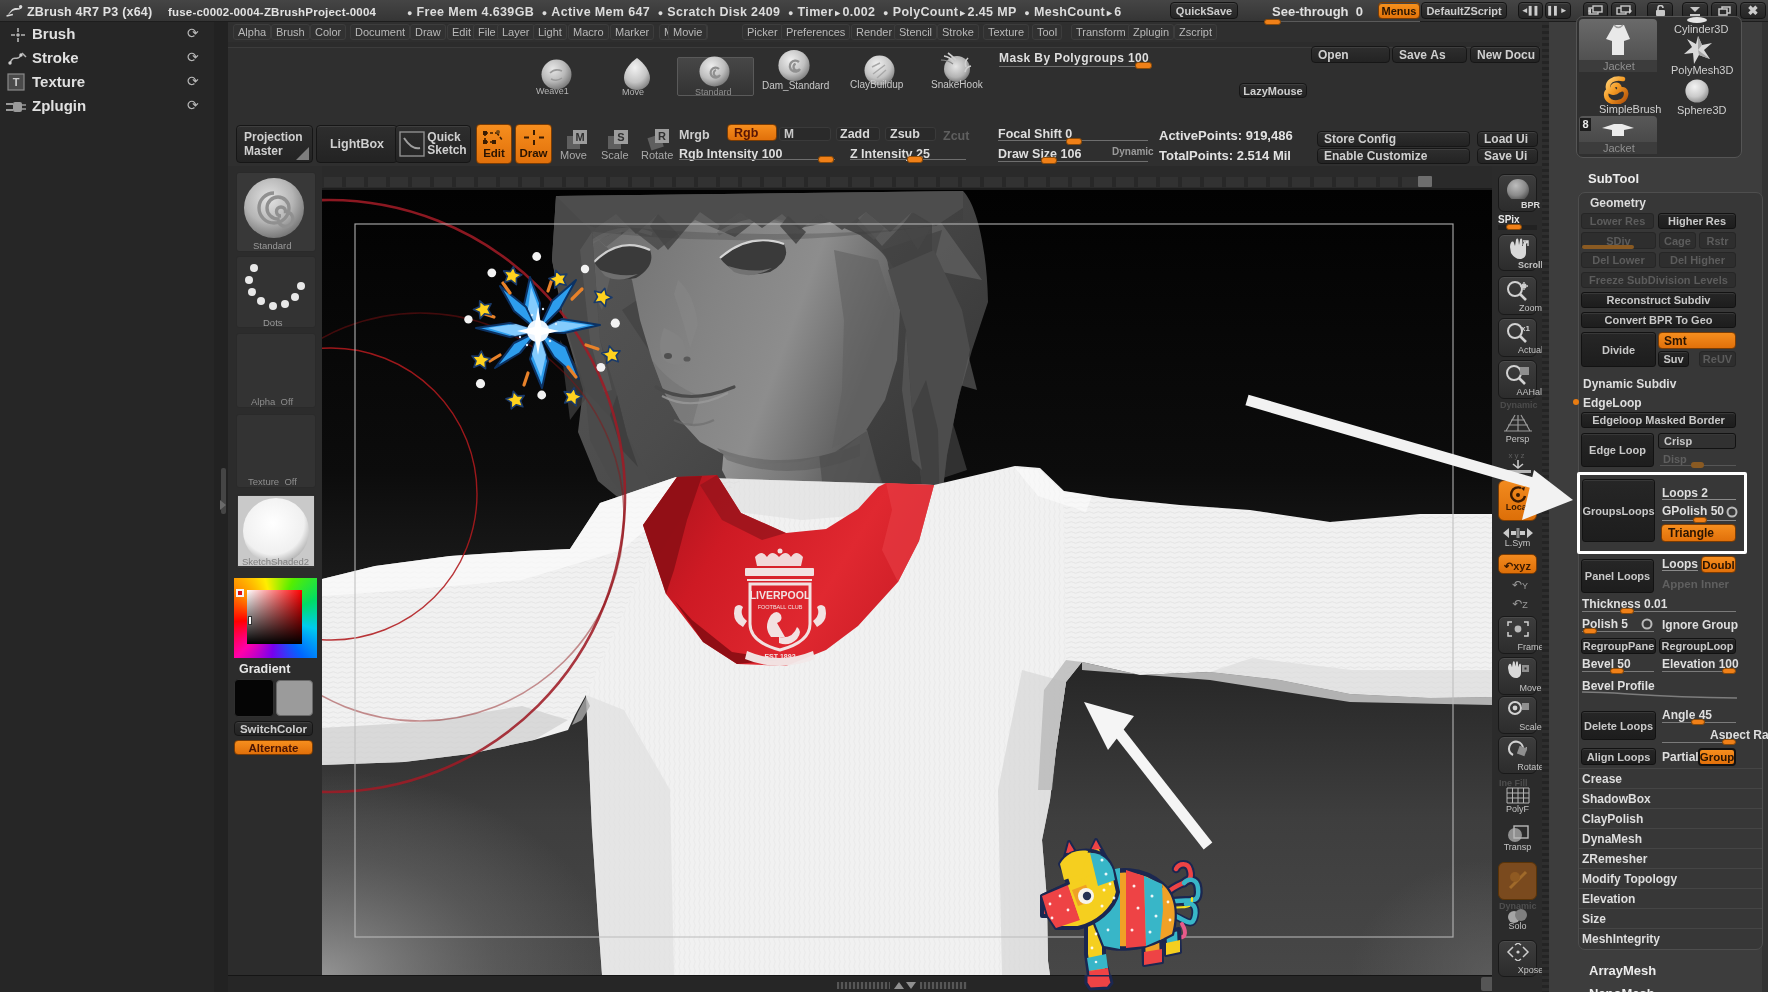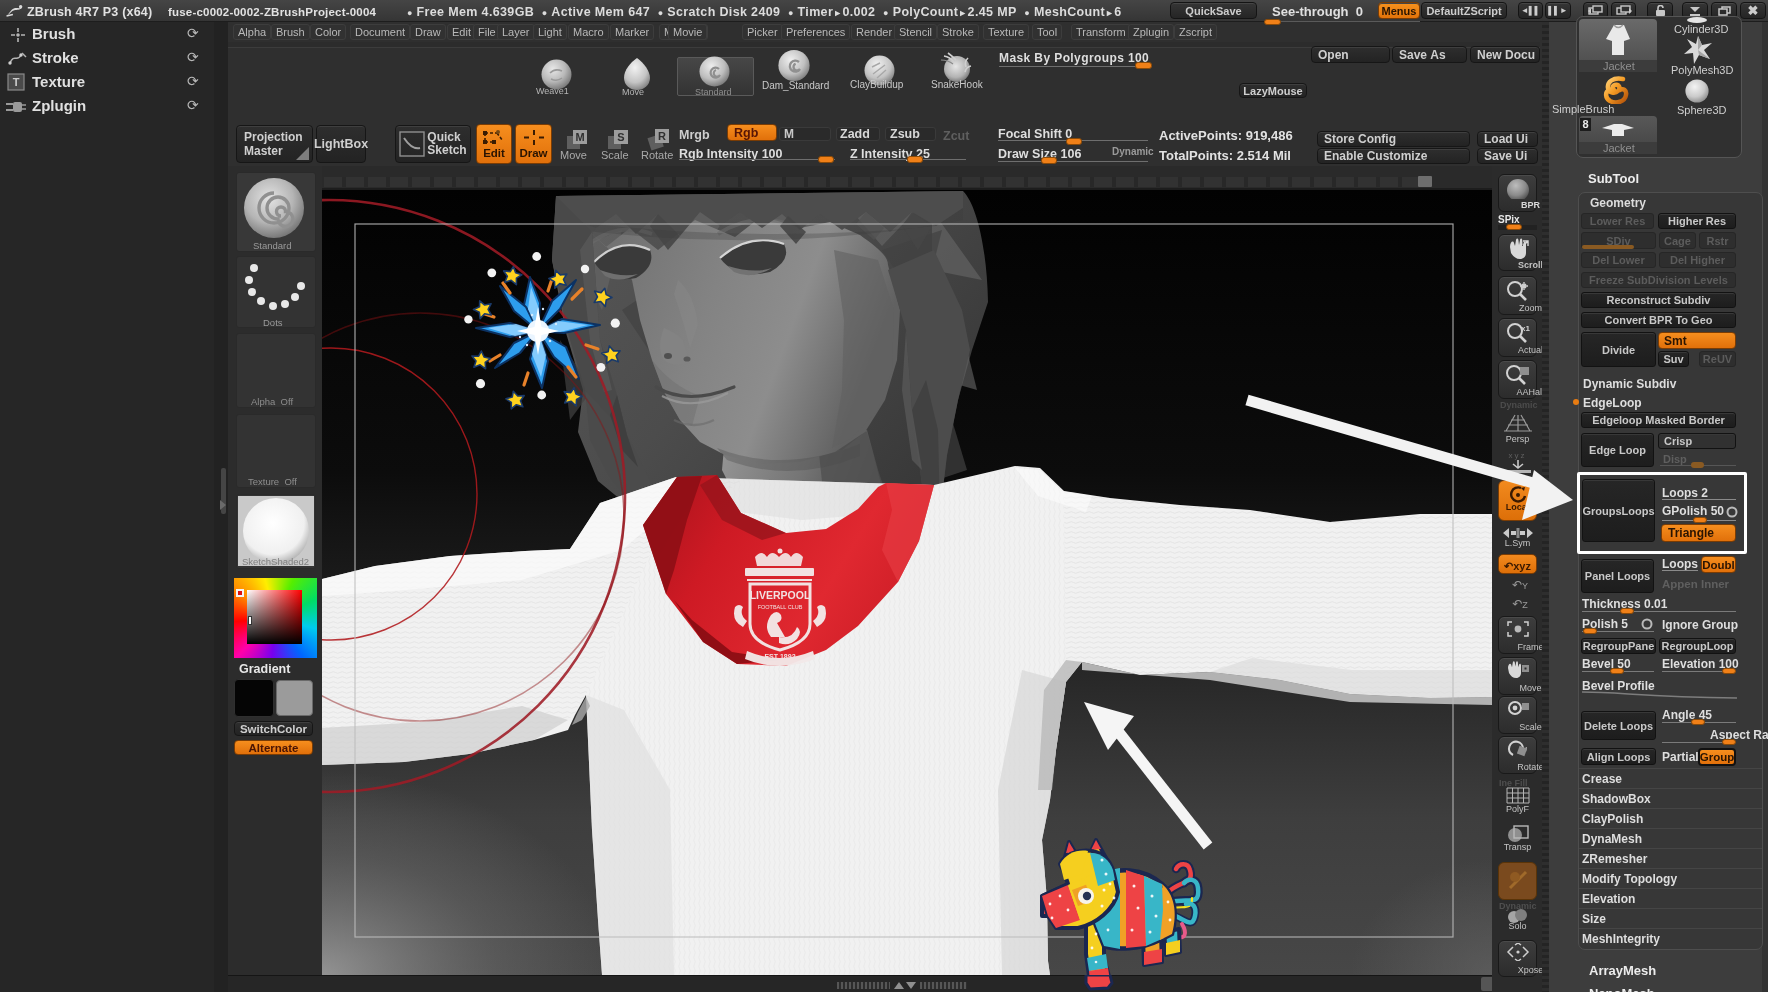--- a/index.html
+++ b/index.html
@@ -24,23 +24,23 @@
 <body>
 <div id="app">
 
 <div class="abs" style="left:0;top:0;width:1768px;height:22px;background:linear-gradient(180deg,#454545,#353535);border-bottom:1px solid #1d1d1d;"></div>
 <svg class="abs" style="left:3px;top:1px" width="24" height="20" viewBox="0 0 34 20">
       <path d="M6 16 C10 14 12 10 16 9 C20 8 24 9 27 5 C23 7 20 5 16 6 C12 7 10 12 6 16 Z" fill="#dadada"></path>
       <circle cx="25" cy="4" r="2.4" fill="#dadada"></circle>
       <path d="M5 17 L14 15" stroke="#dadada" stroke-width="2"></path>
     </svg>
 <div class="lbl" style="left:27px;top:5px;font-size:12.5px;letter-spacing:0.2px;color:#e2e2e2;">ZBrush&nbsp;4R7&nbsp;P3&nbsp;(x64)</div>
-<div class="lbl" style="left:168px;top:6px;font-size:11.5px;letter-spacing:0.2px;color:#e2e2e2;">fuse-c0002-0002-ZBrushProject-0004</div>
+<div class="lbl" style="left:168px;top:6px;font-size:11.5px;letter-spacing:0.2px;color:#e2e2e2;">fuse-c0002-0004-ZBrushProject-0004</div>
 <div class="lbl" style="left:407px;top:5px;font-size:12.5px;color:#dcdcdc;letter-spacing:0.35px;"><span style="font-size:9px;">●</span>&nbsp;Free&nbsp;Mem&nbsp;4.639GB&nbsp;&nbsp;<span style="font-size:9px;">●</span>&nbsp;Active&nbsp;Mem&nbsp;647&nbsp;&nbsp;<span style="font-size:9px;">●</span>&nbsp;Scratch&nbsp;Disk&nbsp;2409&nbsp;&nbsp;<span style="font-size:9px;">●</span>&nbsp;Timer<span style="font-size:9px;">►</span>0.002&nbsp;&nbsp;<span style="font-size:9px;">●</span>&nbsp;PolyCount<span style="font-size:9px;">►</span>2.45&nbsp;MP&nbsp;&nbsp;<span style="font-size:9px;">●</span>&nbsp;MeshCount<span style="font-size:9px;">►</span>6</div>
-<div class="wbtn" style="left:1170px;width:87px;">QuickSave</div>
+<div class="wbtn" style="left:1170px;width:68px;">QuickSave</div>
 <div class="lbl" style="left:1272px;top:4px;font-size:13px;color:#e0e0e0;">See-through&nbsp;&nbsp;0</div>
 <div class="abs" style="left:1264px;top:21px;width:156px;height:1px;background:#5a5a5a;"></div>
 <div class="oh" style="left:1264px;top:19px;width:17px;height:6px;"></div>
 <div class="wbtn" style="left:1378px;width:42px;background:linear-gradient(180deg,#f6921e,#e2730a);border-color:#7a3c04;color:#2a1402;">Menus</div>
 <div class="wbtn" style="left:1421px;width:86px;">DefaultZScript</div>
 <div class="wbtn" style="left:1518px;width:25px;font-size:8px;">◄▌▌</div>
 <div class="wbtn" style="left:1545px;width:26px;font-size:8px;">▌▌►</div>
 <div class="wbtn" style="left:1583px;width:25px;">
       <svg width="16" height="11">
         <rect x="1" y="3" width="9" height="6" fill="none" stroke="#c8c8c8" stroke-width="1.4"></rect>
@@ -214,21 +214,21 @@
 <div class="lbl" style="left:999px;top:51px;font-size:12px;letter-spacing:0.4px;">Mask&nbsp;By&nbsp;Polygroups&nbsp;100</div>
 <div class="track" style="left:999px;top:66px;width:153px;"></div>
 <div class="oh" style="left:1135px;top:62px;width:17px;height:7px;"></div>
 <div class="btn" style="left:1311px;top:46px;width:79px;height:17px;font-size:12px;justify-content:flex-start;padding-left:6px;">Open</div>
 <div class="btn" style="left:1392px;top:46px;width:75px;height:17px;font-size:12px;justify-content:flex-start;padding-left:6px;">Save&nbsp;As</div>
 <div class="btn" style="left:1470px;top:46px;width:70px;height:17px;font-size:12px;justify-content:flex-start;padding-left:6px;">New&nbsp;Docu</div>
 <div class="btn" style="left:1239px;top:83px;width:68px;height:15px;font-size:11px;">LazyMouse</div>
 
 <div class="btn" style="left:236px;top:125px;width:77px;height:38px;font-size:12px;flex-direction:column;align-items:flex-start;padding-left:7px;line-height:14px;">Projection<br>Master</div>
 <div class="abs" style="left:296px;top:147px;width:0;height:0;border-left:13px solid transparent;border-bottom:13px solid #7d7d7d;"></div>
-<div class="btn" style="left:316px;top:125px;width:50px;height:38px;font-size:12.5px;">LightBox</div>
+<div class="btn" style="left:316px;top:125px;width:82px;height:38px;font-size:12.5px;">LightBox</div>
 <div class="btn" style="left:395px;top:125px;width:76px;height:38px;font-size:12px;line-height:13px;">
       <svg width="26" height="26" style="margin-right:2px">
         <rect x="1" y="1" width="24" height="24" fill="none" stroke="#8f8f8f" stroke-width="1.4"></rect>
         <path d="M5 7 q8 12 16 10" stroke="#9f9f9f" stroke-width="2" fill="none"></path>
       </svg>
       <span>Quick<br>Sketch</span>
     </div>
 <div class="obtn" style="left:476px;top:124px;width:36px;height:40px;flex-direction:column;font-size:11.5px;"><svg width="26" height="18" viewBox="0 0 26 18">
         <g stroke="#3a1c02" stroke-width="1.6" fill="none">
           <path d="M4 4 h12 M4 4 v9 M4 13 h9 M16 4 l6 8" stroke-dasharray="3 2"></path>
@@ -826,21 +826,21 @@
 <svg class="abs" style="left:1599px;top:76px" width="34" height="28" viewBox="0 0 34 28">
         <defs>
           <linearGradient id="sbg" x1="0" y1="0" x2="1" y2="1">
             <stop offset="0%" stop-color="#ffd27a"></stop>
             <stop offset="45%" stop-color="#f49b24"></stop>
             <stop offset="100%" stop-color="#b4530a"></stop>
           </linearGradient>
         </defs>
         <path d="M24 3 C14 1 8 6 9 12 C10 17 16 18 19 15 C22 12 20 8 16 9 C13 10 13 13 15 14 M10 14 C6 16 6 22 11 25 C17 28 26 26 27 19 C28 14 24 12 21 14" stroke="url(#sbg)" stroke-width="4.5" fill="none" stroke-linecap="round"></path>
       </svg>
-<div class="lbl" style="left:1552px;top:103px;font-size:11px;color:#cfcfcf;font-weight:normal;">SimpleBrush</div>
+<div class="lbl" style="left:1599px;top:103px;font-size:11px;color:#cfcfcf;font-weight:normal;">SimpleBrush</div>
 <div class="abs" style="left:1579px;top:116px;width:78px;height:38px;background:linear-gradient(180deg,#585858,#434343);border-radius:4px;"></div>
 <div class="abs" style="left:1580px;top:118px;width:11px;height:13px;background:#1d1d1d;color:#e8e8e8;font-size:11px;font-weight:bold;text-align:center;line-height:13px;">8</div>
 <svg class="abs" style="left:1600px;top:120px" width="36" height="18">
         <path d="M2 8 L14 4 h8 L34 8 l-10 2 v6 h-12 v-6 z" fill="#ececec"></path>
       </svg>
 <div class="abs" style="left:1579px;top:142px;width:78px;height:12px;background:#3c3c3c;"></div>
 <div class="lbl" style="left:1603px;top:142px;font-size:11px;color:#8f8f8f;font-weight:normal;">Jacket</div>
 
 <svg class="abs" style="left:1686px;top:17px" width="22" height="6">
         <ellipse cx="11" cy="3" rx="10" ry="3" fill="#e4e4e4"></ellipse>

